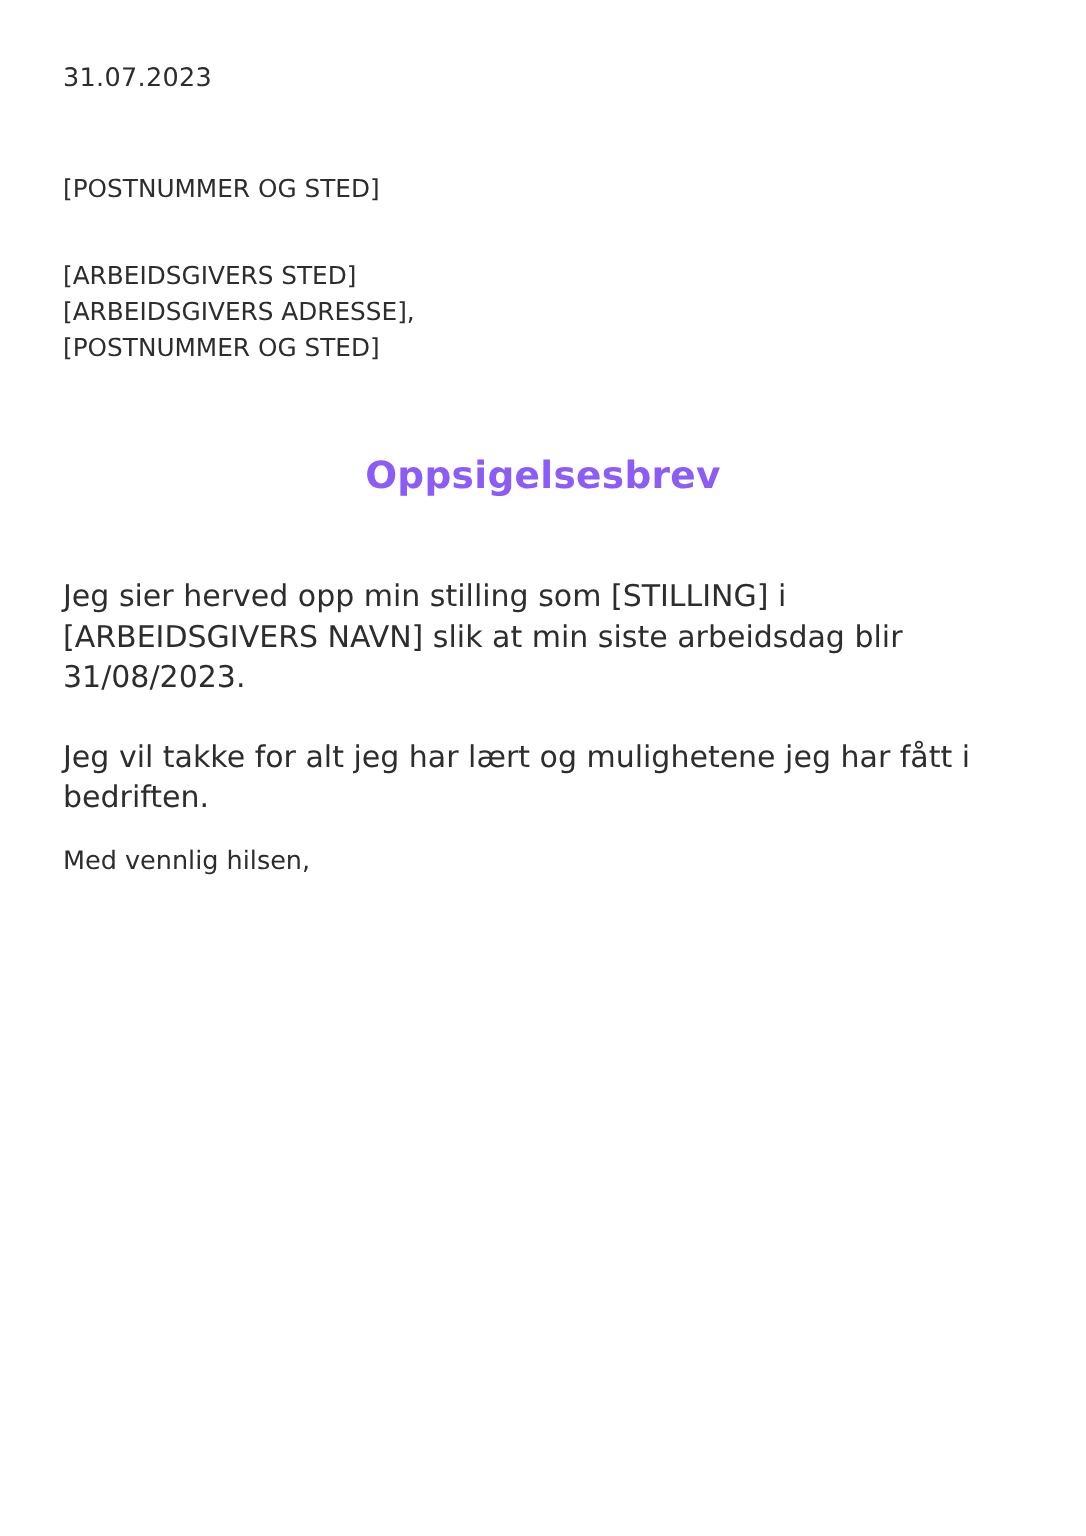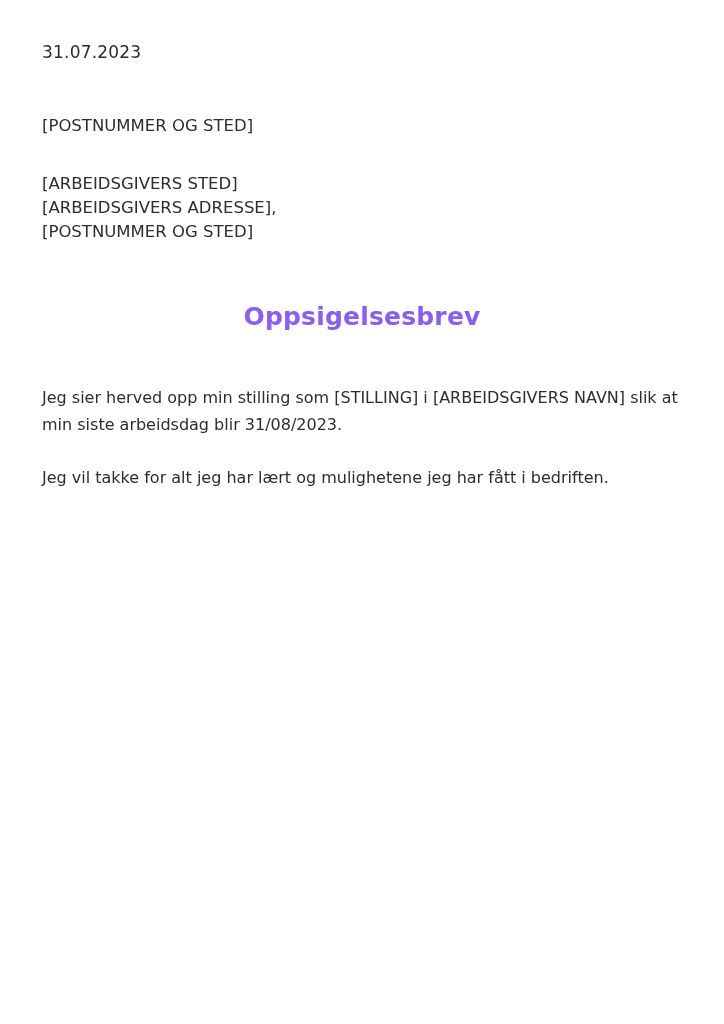--- a/index.html
+++ b/index.html
@@ -38,21 +38,21 @@
     text-align: center;
     font-size: 25px;
     font-weight: 700;
     color: #8b5cf6;
     letter-spacing: 0.2px;
   }
   .body-block {
     top: 384px;
     right: 34px;
     width: 648px;
-    font-size: 16px;
+    font-size: 20px;
     line-height: 27px;
   }
   .body-block p { margin-bottom: 26px; }
   .closing-block {
     top: 560px;
     font-size: 17px;
     line-height: 28px;
   }
 </style>
 </head>
@@ -71,15 +71,16 @@
   </div>
 
   <div class="letter-title">Oppsigelsesbrev</div>
 
   <div class="abs body-block">
     <p>Jeg sier herved opp min stilling som [STILLING] i [ARBEIDSGIVERS NAVN] slik at min siste arbeidsdag blir 31/08/2023.</p>
     <p>Jeg vil takke for alt jeg har lært og mulighetene jeg har fått i bedriften.</p>
   </div>
 
   <div class="abs closing-block">
+    <div>Med vennlig hilsen,</div>
   </div>
 
 </div>
 
 </body></html>

